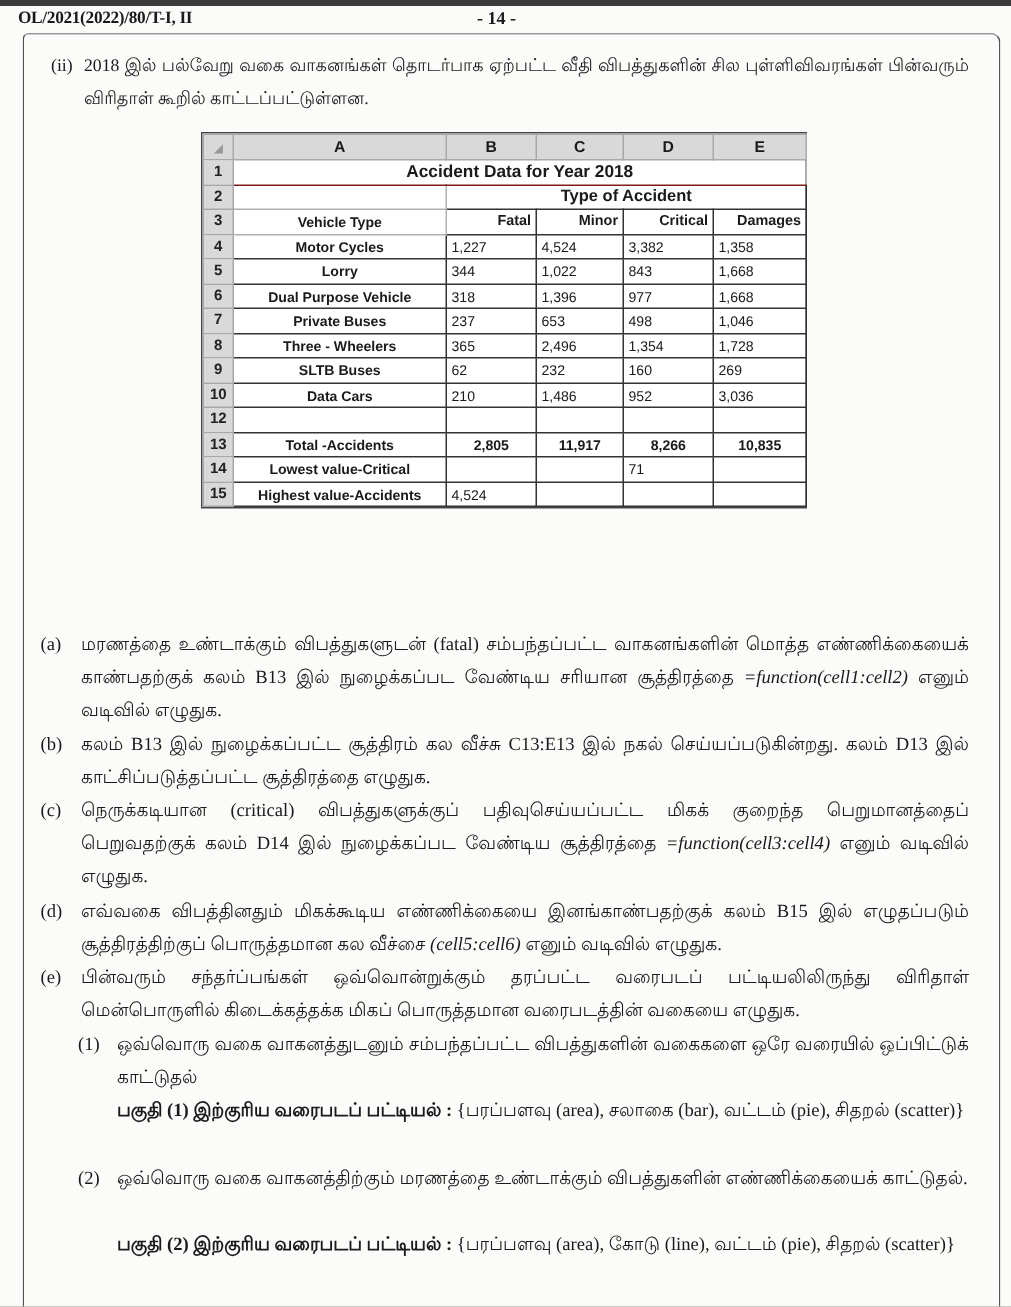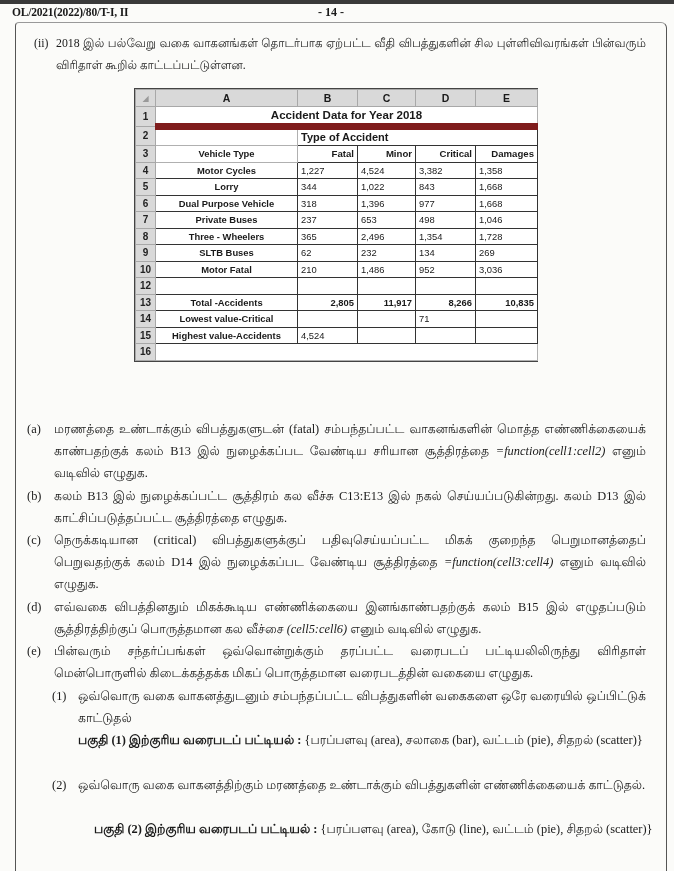--- a/index.html
+++ b/index.html
@@ -36,21 +36,21 @@
   .intro { left: 56px; top: 32px; width: 590px; font-size: 11.8px; }
   .intro .lbl { left: -22px; }
   .q-a { left: 54px; top: 418px; width: 592px; }
   .q-b { left: 54px; top: 485px; width: 592px; }
   .q-c { left: 54px; top: 529px; width: 592px; }
   .q-d { left: 54px; top: 596px; width: 592px; }
   .q-e { left: 54px; top: 640px; width: 592px; }
   .sub1 { left: 78px; top: 685px; width: 568px; }
   .sub1-list { left: 78px; top: 729px; width: 568px; }
   .sub2 { left: 78px; top: 774px; width: 568px; }
-  .sub2-list { left: 94px; top: 818px; width: 568px; }
+  .sub2-list { left: 78px; top: 818px; width: 568px; }
   .sub1 .lbl, .sub2 .lbl { left: -26px; }
   .it { font-style: italic; }
   .b { font-weight: bold; }
 
   
   .sheet {
     position: absolute; left: 134px; top: 88px; width: 402px;
     border: 1px solid #444;
     font-family: "Liberation Sans", "DejaVu Sans", sans-serif;
     background: #fff;
@@ -62,24 +62,24 @@
   }
   .sheet td.rh {
     background: #d9d9d9; color: #222; text-align: center;
     font-weight: bold; font-size: 10px; padding: 0; border-color: #a8a8a8;
   }
   .sheet tr.colhdr td {
     background: #d9d9d9; text-align: center; font-size: 10.5px; height: 16px;
     border-color: #a8a8a8;
   }
   .sheet td.num { text-align: left; font-weight: normal; font-size: 9.4px; }
-  .sheet td.numb { text-align: right; font-size: 9.4px; }
+  .sheet td.numb { text-align: center; font-size: 9.4px; }
   .sheet td.ctr { text-align: right; font-weight: bold; }
-  .sheet td.title { text-align: center; font-size: 11.5px; border-bottom: 7px solid #7f1d1d; }
-  .sheet td.subtitle { text-align: left; font-size: 11px; }
+  .sheet td.title { text-align: center; font-size: 11.5px; border-bottom: 1px solid #7f1d1d; }
+  .sheet td.subtitle { text-align: center; font-size: 11px; }
   .sheet td.dark { border: 1px solid #333; }
   .sheet td.name { font-size: 9.4px; text-align: center; }
 </style>
 </head>
 <body>
 
 <div class="topbar"></div>
 <div class="header-code">OL/2021(2022)/80/T-I, II</div>
 <div class="header-page">- 14 -</div>
 
@@ -164,26 +164,26 @@
       <td class="num dark">365</td>
       <td class="num dark">2,496</td>
       <td class="num dark">1,354</td>
       <td class="num dark">1,728</td>
     </tr>
     <tr>
       <td class="rh">9</td>
       <td class="name dark">SLTB Buses</td>
       <td class="num dark">62</td>
       <td class="num dark">232</td>
-      <td class="num dark">134</td>
+      <td class="num dark">160</td>
       <td class="num dark">269</td>
     </tr>
     <tr>
       <td class="rh">10</td>
-      <td class="name dark">Motor Fatal</td>
+      <td class="name dark">Data Cars</td>
       <td class="num dark">210</td>
       <td class="num dark">1,486</td>
       <td class="num dark">952</td>
       <td class="num dark">3,036</td>
     </tr>
     <tr>
       <td class="rh">12</td>
       <td class="dark"></td>
       <td class="dark"></td>
       <td class="dark"></td>
@@ -207,24 +207,20 @@
       <td class="dark"></td>
     </tr>
     <tr>
       <td class="rh">15</td>
       <td class="name dark">Highest value-Accidents</td>
       <td class="num dark">4,524</td>
       <td class="dark"></td>
       <td class="dark"></td>
       <td class="dark"></td>
     </tr>
-    <tr>
-      <td class="rh">16</td>
-      <td colspan="5"></td>
-    </tr>
   </tbody>
     </table>
 </div>
 
 <div class="para q-a">
   <span class="lbl">(a)</span>
   <span>மரணத்தை உண்டாக்கும் விபத்துகளுடன் (fatal) சம்பந்தப்பட்ட வாகனங்களின் மொத்த எண்ணிக்கையைக் காண்பதற்குக் கலம் B13 இல் நுழைக்கப்பட வேண்டிய சரியான சூத்திரத்தை </span><span class="it">=function(cell1:cell2)</span><span> எனும் வடிவில் எழுதுக.</span>
 </div>
 
 <div class="para q-b">

